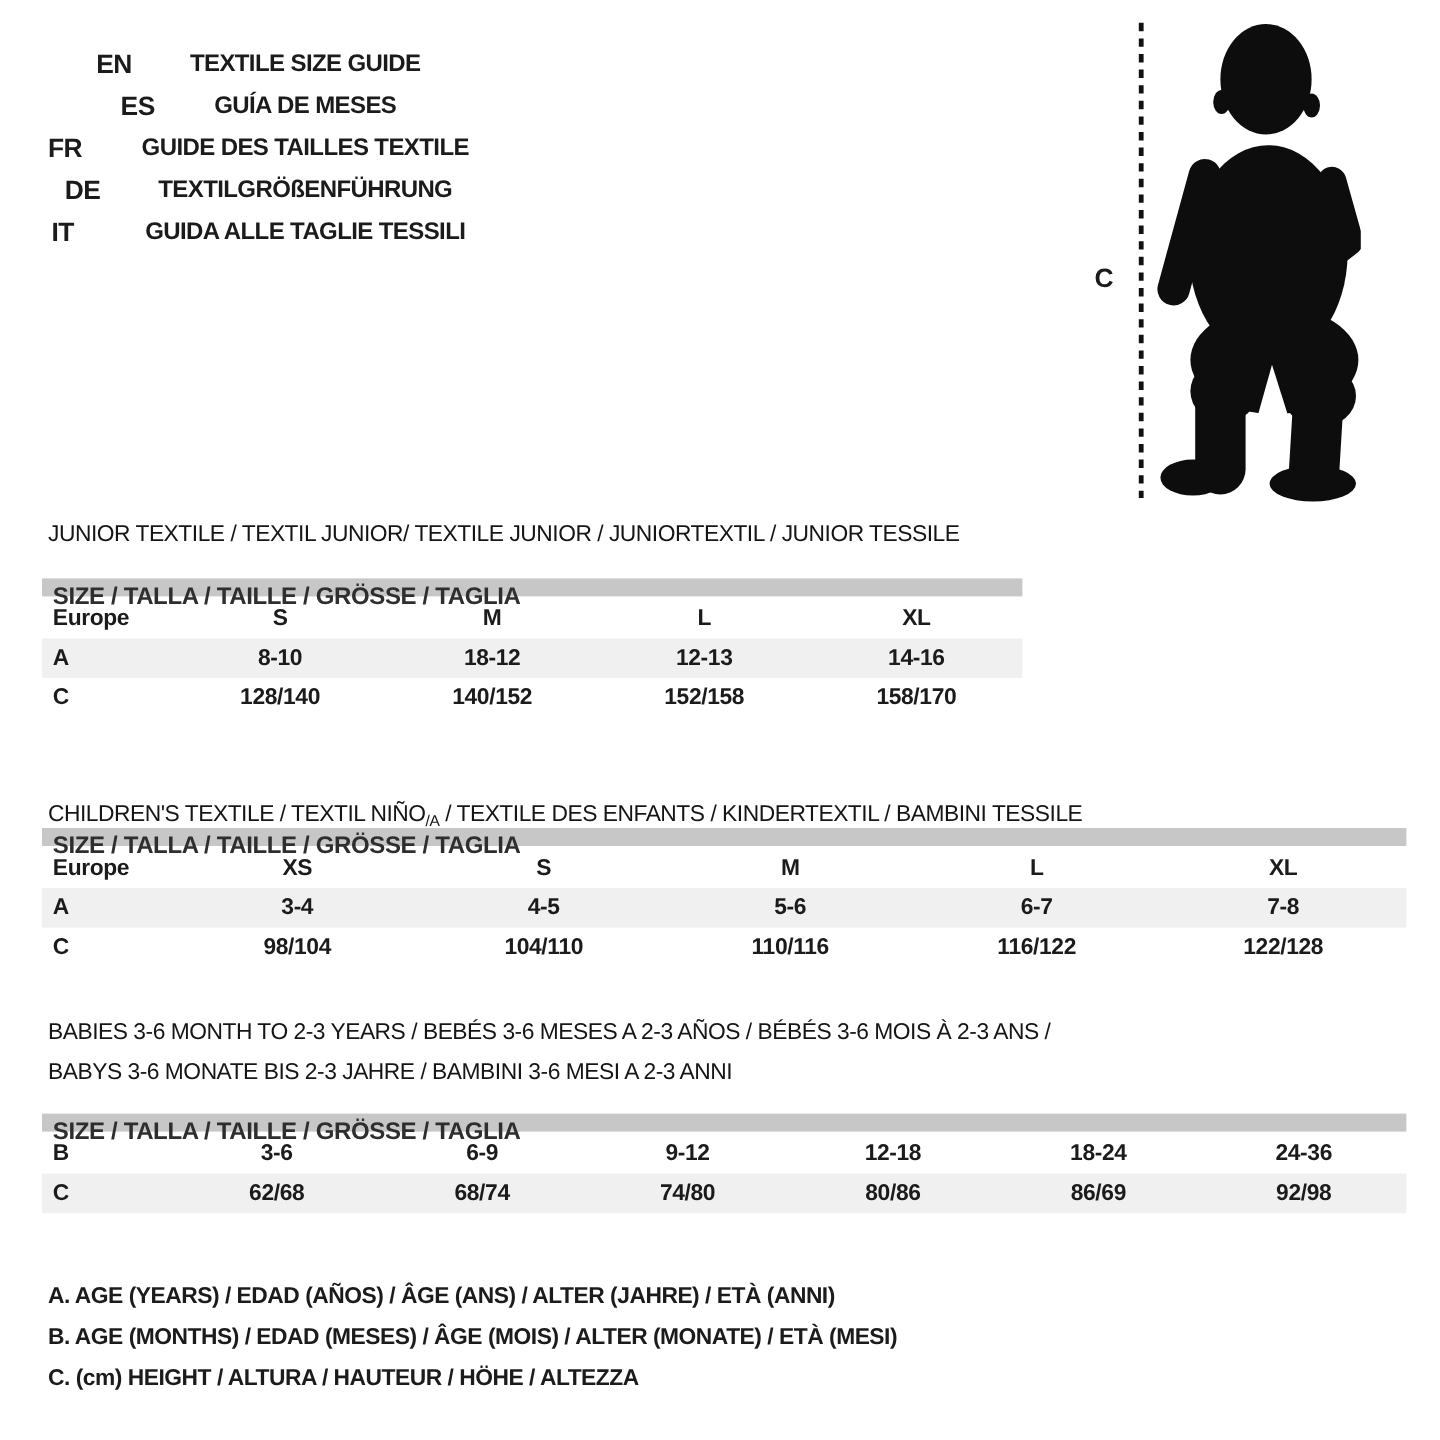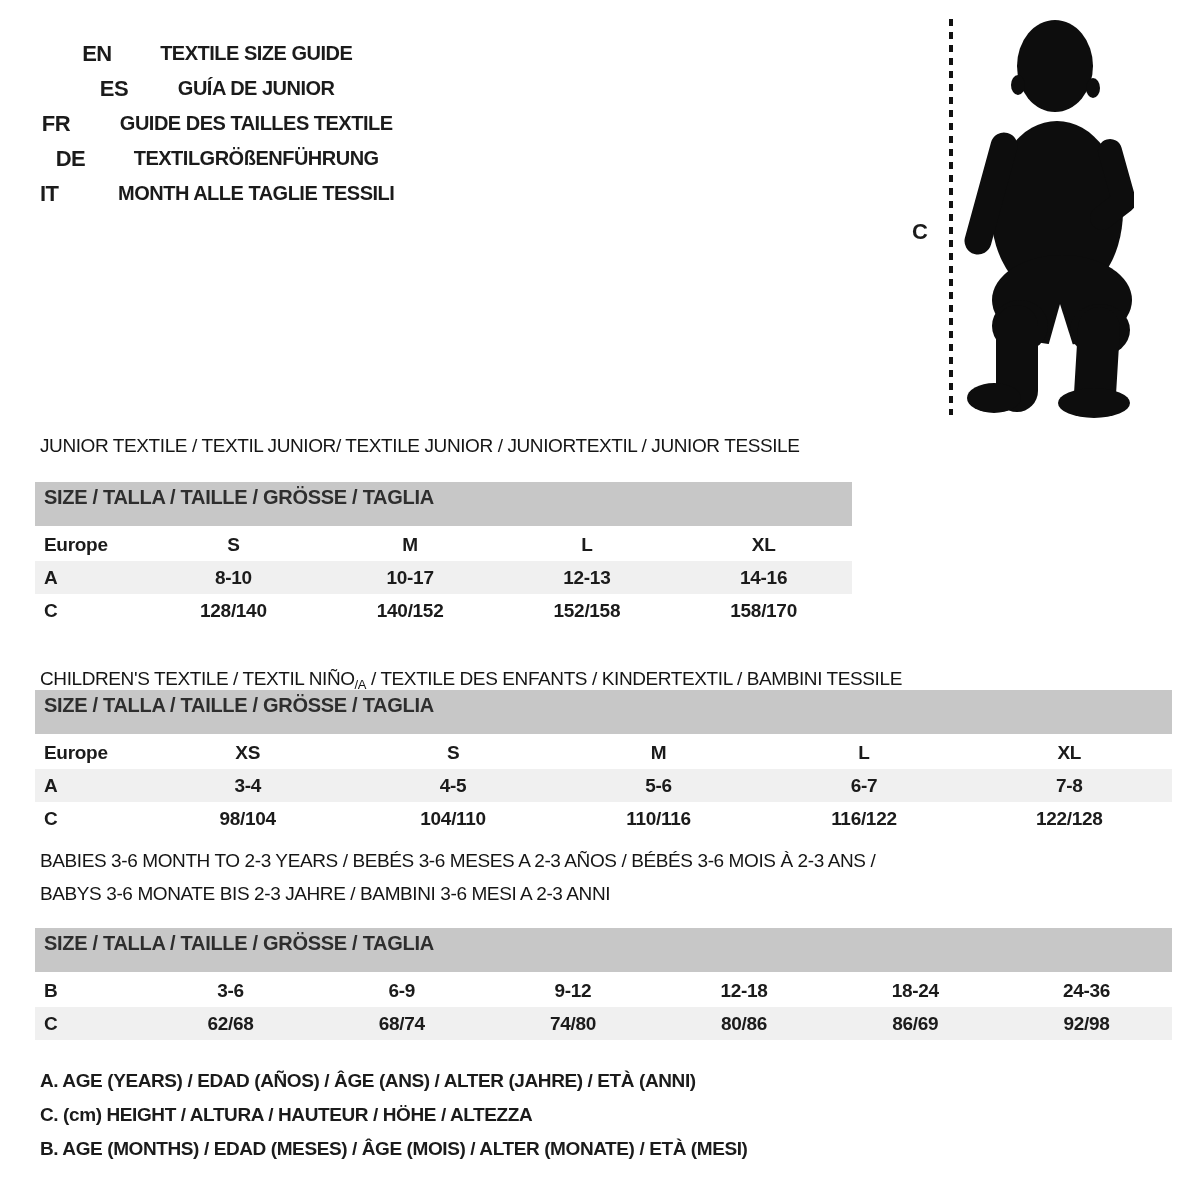--- a/index.html
+++ b/index.html
@@ -21,21 +21,21 @@
   
   .section-heading {
     position:absolute; left:40px; font-size:19px; font-weight:normal;
     letter-spacing:-0.4px; color:#151515; white-space:nowrap; line-height:24px;
   }
   .sub-part { font-size:13px; vertical-align:-4px; }
 
   
   .size-table { position:absolute; left:35px; }
   .tbl-header {
-    background:#c7c7c7; height:44px; line-height:30px; padding-left:9px;
+    background:#c7c7c7; height:15px; line-height:30px; padding-left:9px;
     font-size:20px; font-weight:bold; color:#2e2e2e; letter-spacing:-0.3px;
     margin-bottom:2px;
   }
   .tbl-row { display:flex; height:33px; line-height:33px; font-size:19px; font-weight:bold; letter-spacing:-0.3px; }
   .tbl-row.alt { background:#f0f0f0; }
   .tbl-row .lbl { width:110px; padding-left:9px; box-sizing:border-box; text-align:left; }
   .tbl-row .val { flex:1; text-align:center; }
 
   
   .legend-block { position:absolute; left:40px; top:1064px; }
@@ -46,33 +46,33 @@
 
 <div id="canvas">
 
   <div class="lang-block">
     <div class="lang-row">
       <span class="lang-code">EN</span>
       <span class="lang-label">TEXTILE SIZE GUIDE</span>
     </div>
     <div class="lang-row">
       <span class="lang-code">ES</span>
-      <span class="lang-label">GUÍA DE JUNIOR</span>
+      <span class="lang-label">GUÍA DE MESES</span>
     </div>
     <div class="lang-row">
       <span class="lang-code">FR</span>
       <span class="lang-label">GUIDE DES TAILLES TEXTILE</span>
     </div>
     <div class="lang-row">
       <span class="lang-code">DE</span>
       <span class="lang-label">TEXTILGRÖßENFÜHRUNG</span>
     </div>
     <div class="lang-row">
       <span class="lang-code">IT</span>
-      <span class="lang-label">MONTH ALLE TAGLIE TESSILI</span>
+      <span class="lang-label">GUIDA ALLE TAGLIE TESSILI</span>
     </div>
   </div>
 
   <span class="height-label">C</span>
 
   <div class="dotted-line-wrap">
     <svg width="10" height="402" viewBox="0 0 10 402">
       <line x1="5" y1="3" x2="5" y2="399" stroke="#111111" stroke-width="4" stroke-dasharray="7 6"></line>
     </svg>
   </div>
@@ -113,21 +113,21 @@
     <div class="tbl-row">
       <span class="lbl">Europe</span>
       <div class="val">S</div>
       <div class="val">M</div>
       <div class="val">L</div>
       <div class="val">XL</div>
     </div>
     <div class="tbl-row alt">
       <span class="lbl">A</span>
       <div class="val">8-10</div>
-      <div class="val">10-17</div>
+      <div class="val">18-12</div>
       <div class="val">12-13</div>
       <div class="val">14-16</div>
     </div>
     <div class="tbl-row">
       <span class="lbl">C</span>
       <div class="val">128/140</div>
       <div class="val">140/152</div>
       <div class="val">152/158</div>
       <div class="val">158/170</div>
     </div>
@@ -183,17 +183,17 @@
       <div class="val">68/74</div>
       <div class="val">74/80</div>
       <div class="val">80/86</div>
       <div class="val">86/69</div>
       <div class="val">92/98</div>
     </div>
   </div>
 
   <div class="legend-block">
     <div class="legend-line">A. AGE (YEARS) / EDAD (AÑOS) / ÂGE (ANS) / ALTER (JAHRE) / ETÀ (ANNI)</div>
+    <div class="legend-line">B. AGE (MONTHS) / EDAD (MESES) / ÂGE (MOIS) / ALTER (MONATE) / ETÀ (MESI)</div>
     <div class="legend-line">C. (cm) HEIGHT / ALTURA / HAUTEUR / HÖHE / ALTEZZA</div>
-    <div class="legend-line">B. AGE (MONTHS) / EDAD (MESES) / ÂGE (MOIS) / ALTER (MONATE) / ETÀ (MESI)</div>
   </div>
 
 </div>
 
 </body></html>

